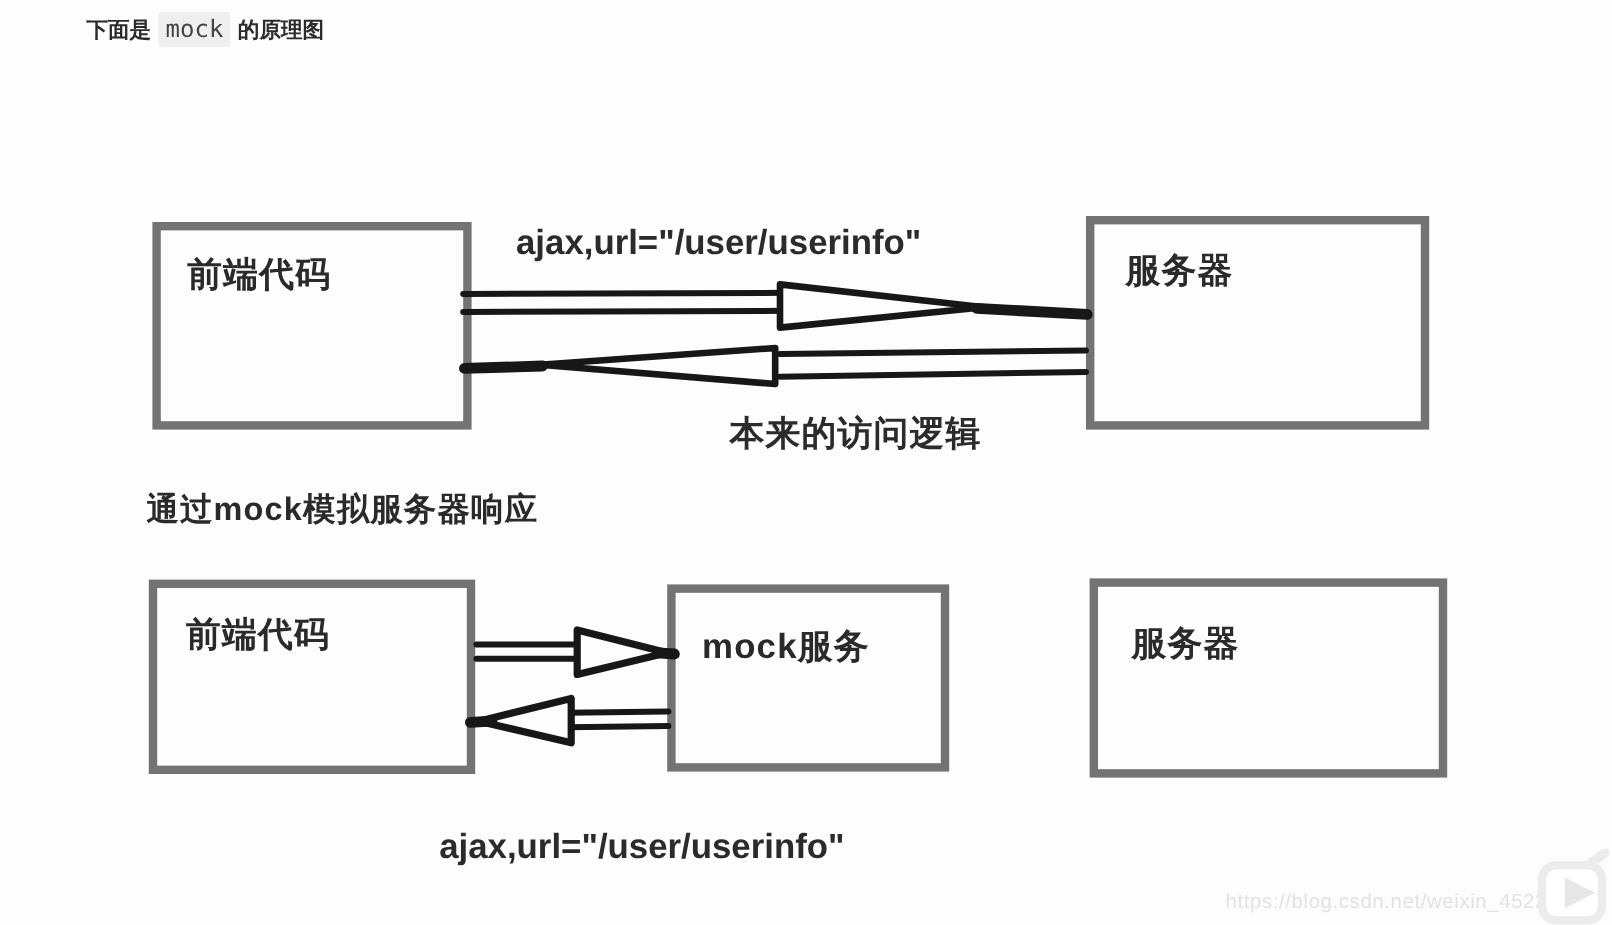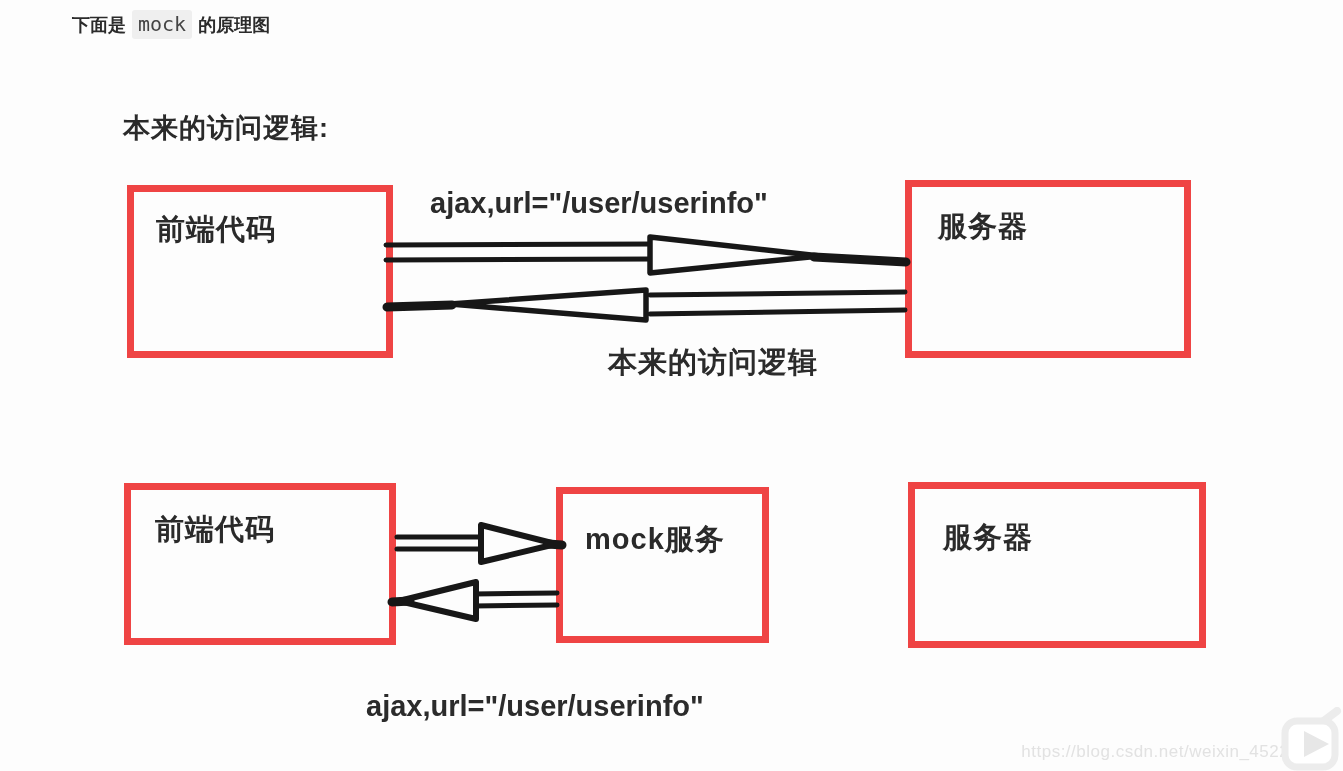--- a/index.html
+++ b/index.html
@@ -43,32 +43,32 @@
     font-weight: 600;
     color: #2a2a2a;
     letter-spacing: 1px;
   }
   .h-d1 { left: 123px; top: 110px; }
   .h-d2 { left: 122px; top: 406px; }
   
   .box {
     position: absolute;
     box-sizing: border-box;
-    border: 7px solid #ef4444;
+    border: 7px solid #737373;
     background: #fdfdfd;
     font-size: 29px;
     font-weight: 600;
     color: #2a2a2a;
     line-height: 1;
     letter-spacing: 1px;
   }
   .b1 { left: 127px; top: 185px; width: 266px; height: 173px; padding: 23px 0 0 22px; }
   .b2 { left: 905px; top: 180px; width: 286px; height: 178px; padding: 25px 0 0 26px; }
   .b3 { left: 124px; top: 483px; width: 272px; height: 162px; padding: 25px 0 0 24px; }
-  .b4 { left: 556px; top: 487px; width: 213px; height: 156px; padding: 31px 0 0 22px; }
+  .b4 { left: 556px; top: 487px; width: 235px; height: 156px; padding: 31px 0 0 22px; }
   .b5 { left: 908px; top: 482px; width: 298px; height: 166px; padding: 34px 0 0 28px; }
   
   .arrow-label {
     position: absolute;
     font-size: 29px;
     font-weight: 600;
     color: #2b2b2b;
     line-height: 1.15;
     white-space: nowrap;
   }
@@ -104,32 +104,32 @@
 <body>
 
 <div class="stage">
 
   <p class="intro">
     <span>下面是</span>
     <code>mock</code>
     <span>的原理图</span>
   </p>
 
-  <h2 class="heading h-d1">本来的访问逻辑:</h2>
 
   <div class="box b1">
     <span>前端代码</span>
   </div>
   <div class="box b2">
     <span>服务器</span>
   </div>
 
   <div class="arrow-label lbl-ajax1">ajax,url="/user/userinfo"</div>
   <div class="arrow-label lbl-json">本来的访问逻辑</div>
 
+  <h2 class="heading h-d2">通过mock模拟服务器响应</h2>
 
   <div class="box b3">
     <span>前端代码</span>
   </div>
   <div class="box b4">
     <span>mock服务</span>
   </div>
   <div class="box b5">
     <span>服务器</span>
   </div>

